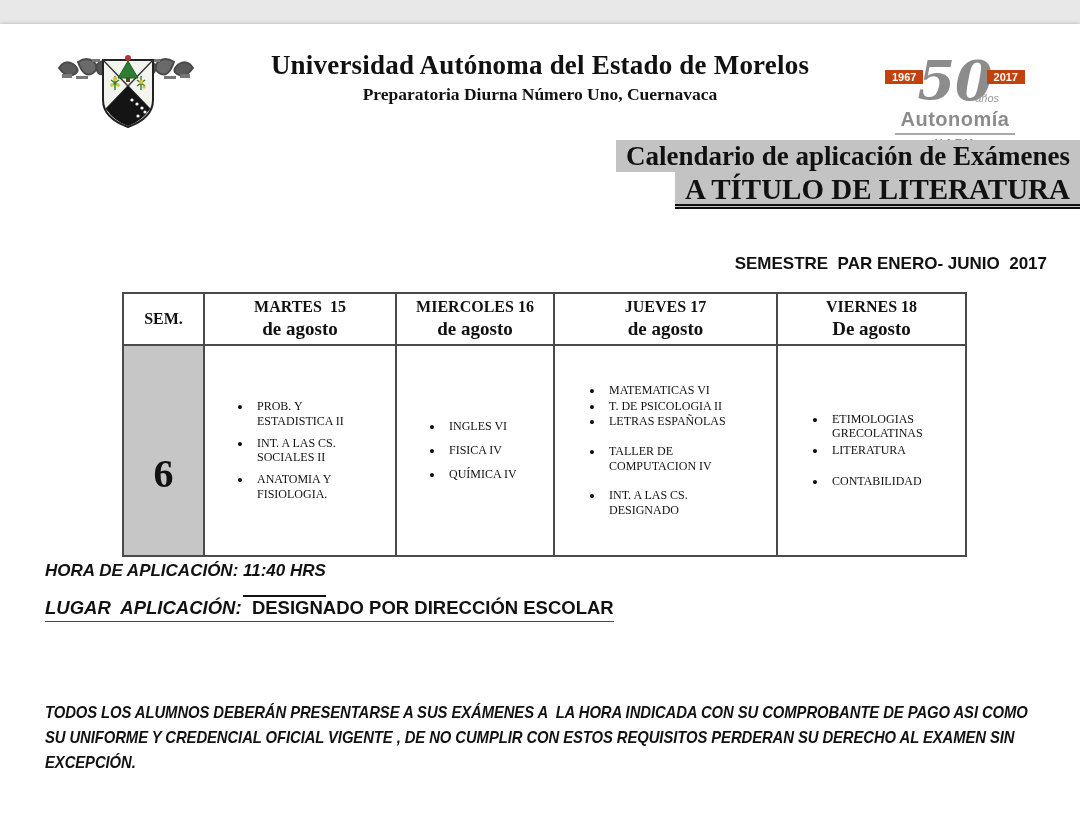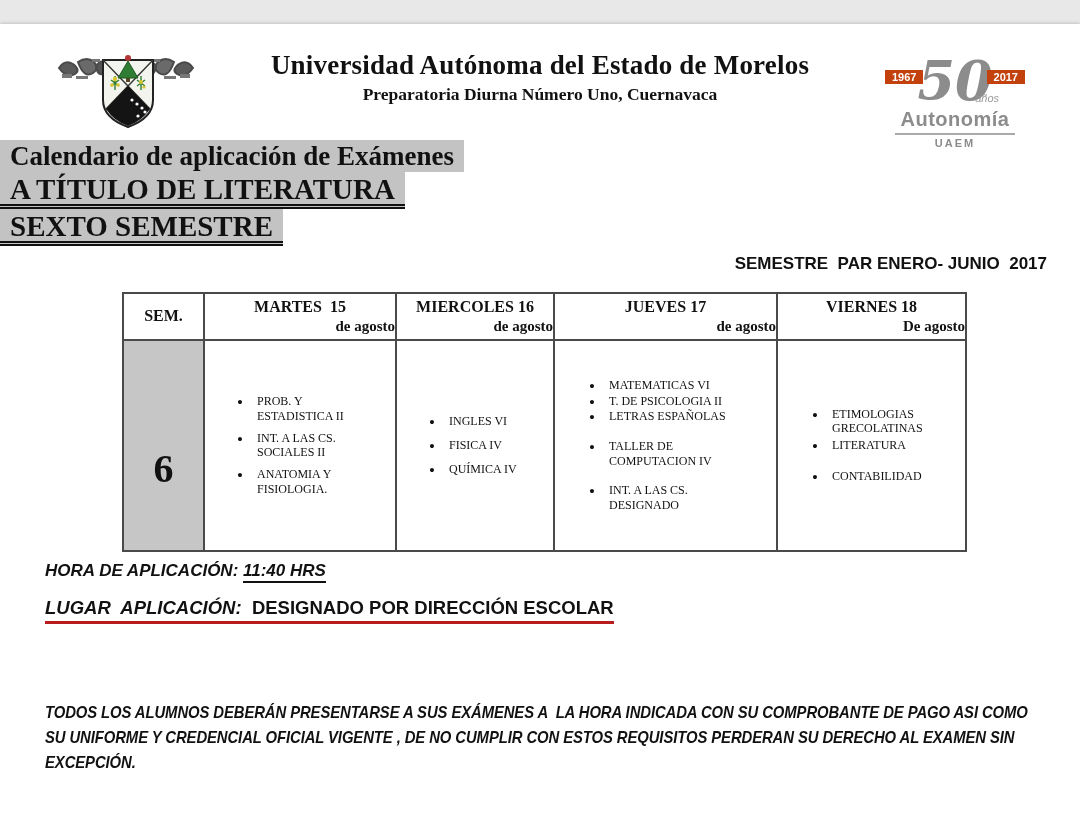--- a/index.html
+++ b/index.html
@@ -24,34 +24,34 @@
   .anniv .y2 { right:0;text-align:right; }
   .anniv .big50 { position:absolute; left:50%; transform:translateX(-50%); top:-8px;
                   font-family:"DejaVu Serif", serif; font-style:italic; font-weight:bold;
                   font-size:54px; color:#8c8c8c; line-height:1; }
   .anniv .anios { position:absolute; right:26px; top:30px; font-style:italic;
                   font-size:11px; color:#9a9a9a; }
   .anniv .autonomia { font-size:20px; font-weight:bold; color:#8c8c8c; letter-spacing:.5px; margin-top:2px; }
   .anniv .rule { height:2px; background:#aaa; margin:2px 10px 2px 10px; }
   .anniv .uaem { font-size:11px; font-weight:bold; letter-spacing:2px; color:#8c8c8c; }
   
-  .titleblock { position:absolute; left:0; right:0; top:116px; text-align:left; line-height:1;text-decoration:underline; }
+  .titleblock { position:absolute; left:0; right:0; top:116px; text-align:right; line-height:1;text-decoration:underline; }
   .titleblock .tl { margin:0 auto; }
   .hl { display:inline-block; background:#c3c3c3; padding:3px 10px 2px 10px; font-weight:bold; }
   .t1 { font-size:27px; }
   .t2, .t3 { font-size:29px; border-bottom:5px double #111; padding-bottom:0; }
   
   .semnote { position:absolute; right:33px; top:230px; font-family:"Liberation Sans", sans-serif;
              font-weight:bold; font-size:17px; white-space:pre-wrap; }
   
   table.exams { position:absolute; left:122px; top:268px; border-collapse:collapse;
                 table-layout:fixed; width:843px; }
   table.exams td, table.exams th { border:2px solid #4a4a4a; vertical-align:middle; }
   th.hcell { font-size:16px; font-weight:bold; line-height:1.25; padding:3px 0; text-align:center; }
-  th.hcell .sub { font-size:15px;text-align:right; }
+  th.hcell .sub { font-size:19px; }
   th.hcell .day { white-space:pre-wrap; }
   td.semcell { background:#c6c6c6; text-align:center; vertical-align:top; height:211px; }
   td.semcell .six { font-size:40px; font-weight:bold; margin-top:46px; }
   td.daycell { height:211px; }
   td.daycell ul { list-style:none; font-size:12px; line-height:1.22; }
   td.daycell li { position:relative; padding-left:22px; }
   td.daycell li::before { content:"\2022"; position:absolute; left:2px; top:-1px; font-size:17px; }
   td.c-martes ul   { width:127px; margin-left:30px; }
   td.c-martes li   { margin:7px 0; }
   td.c-mierc ul    { width:112px; margin-left:30px; }
@@ -59,24 +59,24 @@
   td.c-jueves ul   { width:160px; margin-left:32px; }
   td.c-jueves li   { margin:1px 0; }
   td.c-jueves li:nth-child(4), td.c-jueves li:nth-child(5) { margin-top:15px; }
   td.c-viernes ul  { width:130px; margin-left:32px; }
   td.c-viernes li  { margin:2px 0; }
   td.c-viernes li:nth-child(3) { margin-top:17px; }
   
   .hora { position:absolute; left:45px; top:537px; font-family:"Liberation Sans", sans-serif;
           font-weight:bold; font-size:17px; }
   .hora .lbl { font-style:italic; }
-  .hora .val { font-style:italic; border-bottom:2px solid #111; padding-bottom:1px; }
+  .hora .val { font-style:italic; border-bottom:2px solid #111; padding-bottom:15px; }
   .lugar { position:absolute; left:45px; top:573px; font-family:"Liberation Sans", sans-serif;
            font-weight:bold; font-size:18.5px; }
-  .lugar .wrap { border-bottom:3px solid #b91c1c; padding-bottom:2px; display:inline-block; }
+  .lugar .wrap { border-bottom:1px solid #b91c1c; padding-bottom:2px; display:inline-block; }
   .lugar .lbl { font-style:italic; white-space:pre-wrap; }
   .lugar .val { white-space:pre-wrap; }
   .footnote { position:absolute; left:45px; top:676px; width:1115px;
               transform:scaleX(0.9); transform-origin:left top;
               font-family:"Liberation Sans", sans-serif; font-weight:bold; font-style:italic;
               font-size:16.5px; line-height:1.5; letter-spacing:-.1px; white-space:pre-wrap; }
 </style>
 </head>
 <body>
 
@@ -145,21 +145,20 @@
       <span class="anios">años</span>
     </div>
     <div class="autonomia">Autonomía</div>
     <div class="rule"></div>
     <div class="uaem">UAEM</div>
   </div>
 
   <div class="titleblock">
     <div class="tl"><span class="hl t1">Calendario de aplicación de Exámenes</span></div>
     <div class="tl"><span class="hl t2">A TÍTULO DE LITERATURA</span></div>
-    <div class="tl"><span class="hl t3">SEXTO SEMESTRE</span></div>
   </div>
 
   <div class="semnote">SEMESTRE  PAR ENERO- JUNIO  2017</div>
 
   <table class="exams">
     <colgroup>
       <col style="width:81px">
         <col style="width:192px">
         <col style="width:158px">
       <col style="width:223px">

